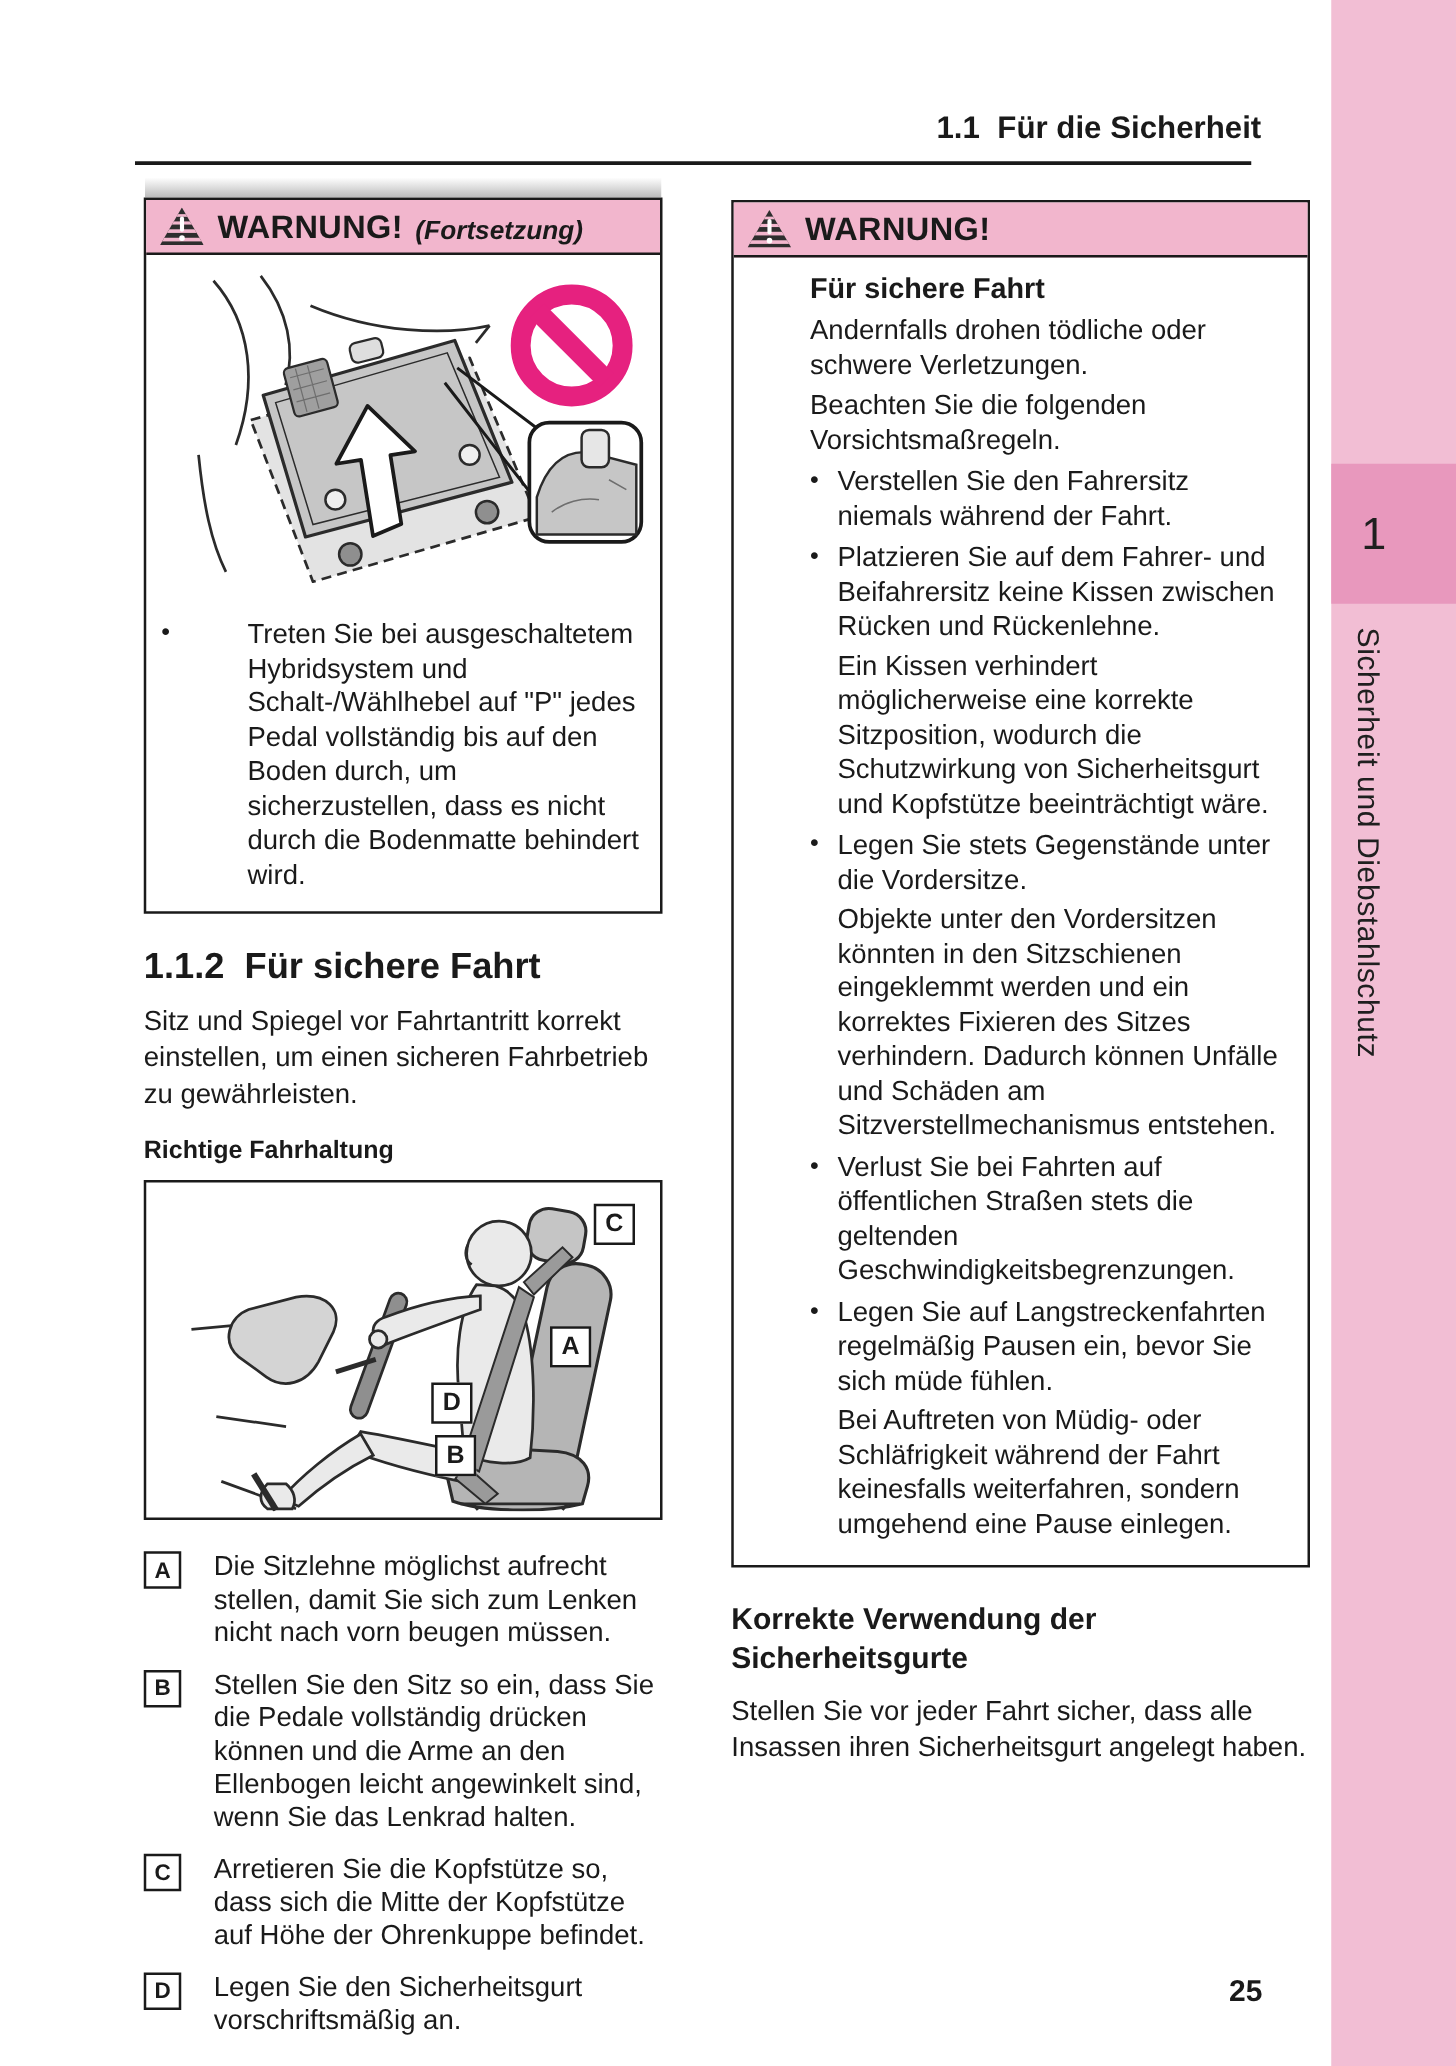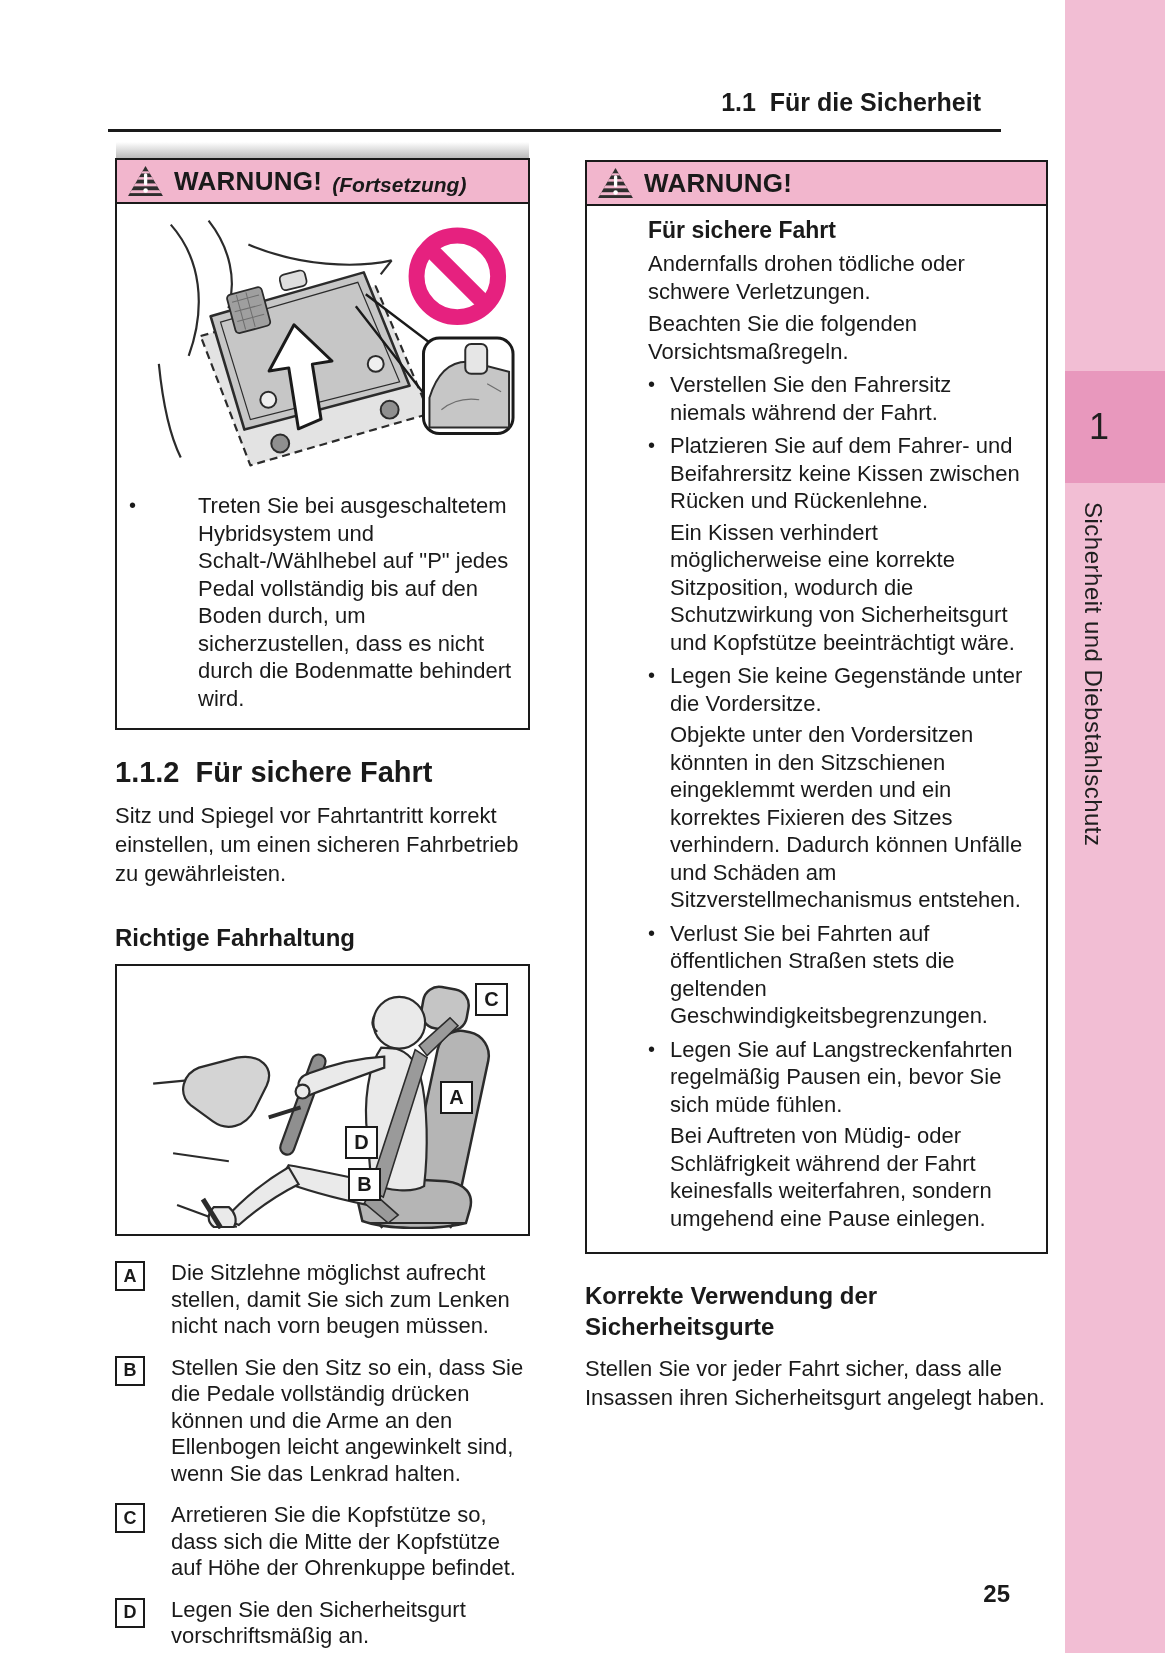--- a/index.html
+++ b/index.html
@@ -9,21 +9,21 @@
     -webkit-font-smoothing:antialiased;overflow:hidden;
   }
   
   .sidebar{position:absolute;top:0;right:0;width:100px;height:1653px;background:#f2bed4;}
   .chapter-box{position:absolute;top:371px;left:0;width:100px;height:112px;background:#e898bd;
     display:flex;align-items:center;}
   .chapter-num{font-size:36px;padding-left:24px;color:#1f1f1f;}
   .vertical-title{position:absolute;top:502px;left:14px;writing-mode:vertical-rl;
     font-size:24px;letter-spacing:.5px;color:#1f1f1f;}
   
-  .page-title{position:absolute;top:88px;right:184px;font-size:25px;font-weight:bold;white-space:pre;}
+  .page-title{position:absolute;top:88px;right:156px;font-size:25px;font-weight:bold;white-space:pre;}
   .header-rule{position:absolute;top:129px;left:108px;width:893px;border-top:3px solid #1a1a1a;}
   .page-number{position:absolute;top:1580px;left:905px;width:105px;text-align:right;
     font-size:24px;font-weight:bold;}
   
   .col-left{position:absolute;top:142px;left:115px;width:415px;}
   .col-right{position:absolute;top:160px;left:585px;width:463px;}
   
   .cont-shadow{height:16px;margin:0 1px;
     background:linear-gradient(to bottom,rgba(255,255,255,0),rgba(150,150,150,.65));}
   .warnbox{border:2.5px solid #1a1a1a;background:#fff;}
@@ -32,21 +32,21 @@
   .warn-title{font-size:26px;font-weight:bold;letter-spacing:.3px;}
   .warn-cont{font-size:21px;font-weight:bold;font-style:italic;}
   .warn-body{padding:8px 12px 12px 12px;}
   .warn-body-r{padding:8px 14px 14px 14px;}
   
   .body-text{font-size:22px;line-height:27.5px;margin-left:47px;}
   .bullet-row{display:grid;grid-template-columns:22px 1fr;margin:6px 0 4px 0;}
   .bullet-dot{font-size:20px;line-height:27.5px;}
   .note{padding-left:22px;margin:4px 0 6px 0;}
   .h-section{font-size:29px;font-weight:bold;margin:26px 0 0 0;white-space:pre;}
-  .h-sub{font-size:24px;font-weight:bold;margin:36px 0 0 0;}
+  .h-sub{font-size:20px;font-weight:bold;margin:20px 0 0 0;}
   .para{font-size:22px;line-height:29px;margin:12px 0 0 0;}
   .h-inbox{font-size:23px;font-weight:bold;line-height:29px;margin:2px 0 4px 0;}
   .inbox-para{margin:5px 0;}
   .h-belt{font-size:24px;font-weight:bold;line-height:31px;margin:26px 0 0 0;}
   
   .figure1{margin:2px auto 6px auto;width:389px;height:262px;}
   .figure2{position:relative;margin:12px 0 0 0;border:2.5px solid #1a1a1a;height:268px;background:#fff;}
   .fig-label{position:absolute;width:29px;height:29px;border:2.5px solid #1a1a1a;background:#fff;
     font-size:20px;font-weight:bold;display:flex;align-items:center;justify-content:center;}
   
@@ -255,21 +255,21 @@
         </div>
 
         <div class="bullet-row">
           <span class="bullet-dot">•</span>
           <span>Platzieren Sie auf dem Fahrer- und Beifahrersitz keine Kissen zwischen Rücken und Rückenlehne.</span>
         </div>
         <p class="note">Ein Kissen verhindert möglicherweise eine korrekte Sitzposition, wodurch die Schutzwirkung von Sicherheitsgurt und Kopfstütze beeinträchtigt wäre.</p>
 
         <div class="bullet-row">
           <span class="bullet-dot">•</span>
-          <span>Legen Sie keine Gegenstände unter die Vordersitze.</span>
+          <span>Legen Sie stets Gegenstände unter die Vordersitze.</span>
         </div>
         <p class="note">Objekte unter den Vordersitzen könnten in den Sitzschienen eingeklemmt werden und ein korrektes Fixieren des Sitzes verhindern. Dadurch können Unfälle und Schäden am Sitzverstellmechanismus entstehen.</p>
 
         <div class="bullet-row">
           <span class="bullet-dot">•</span>
           <span>Verlust Sie bei Fahrten auf öffentlichen Straßen stets die geltenden Geschwindigkeitsbegrenzungen.</span>
         </div>
 
         <div class="bullet-row">
           <span class="bullet-dot">•</span>

